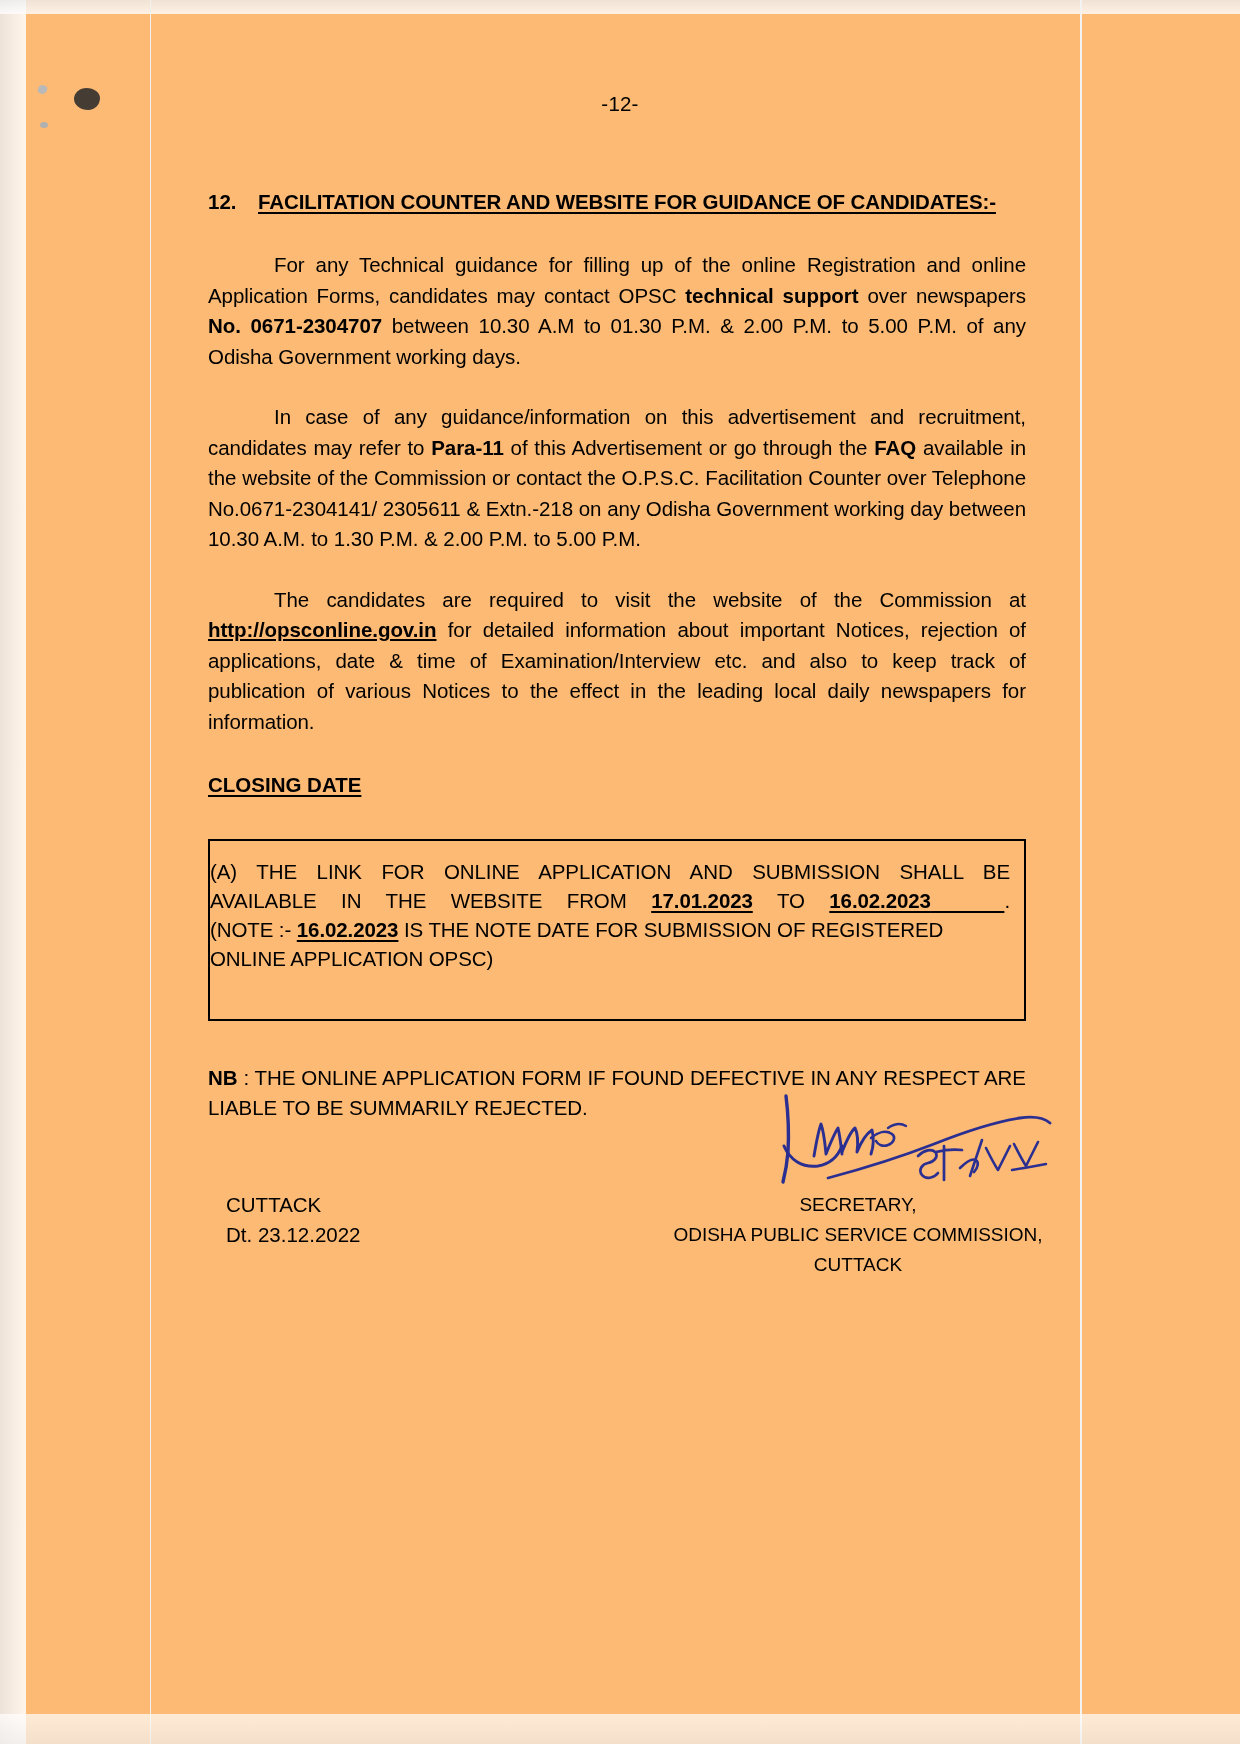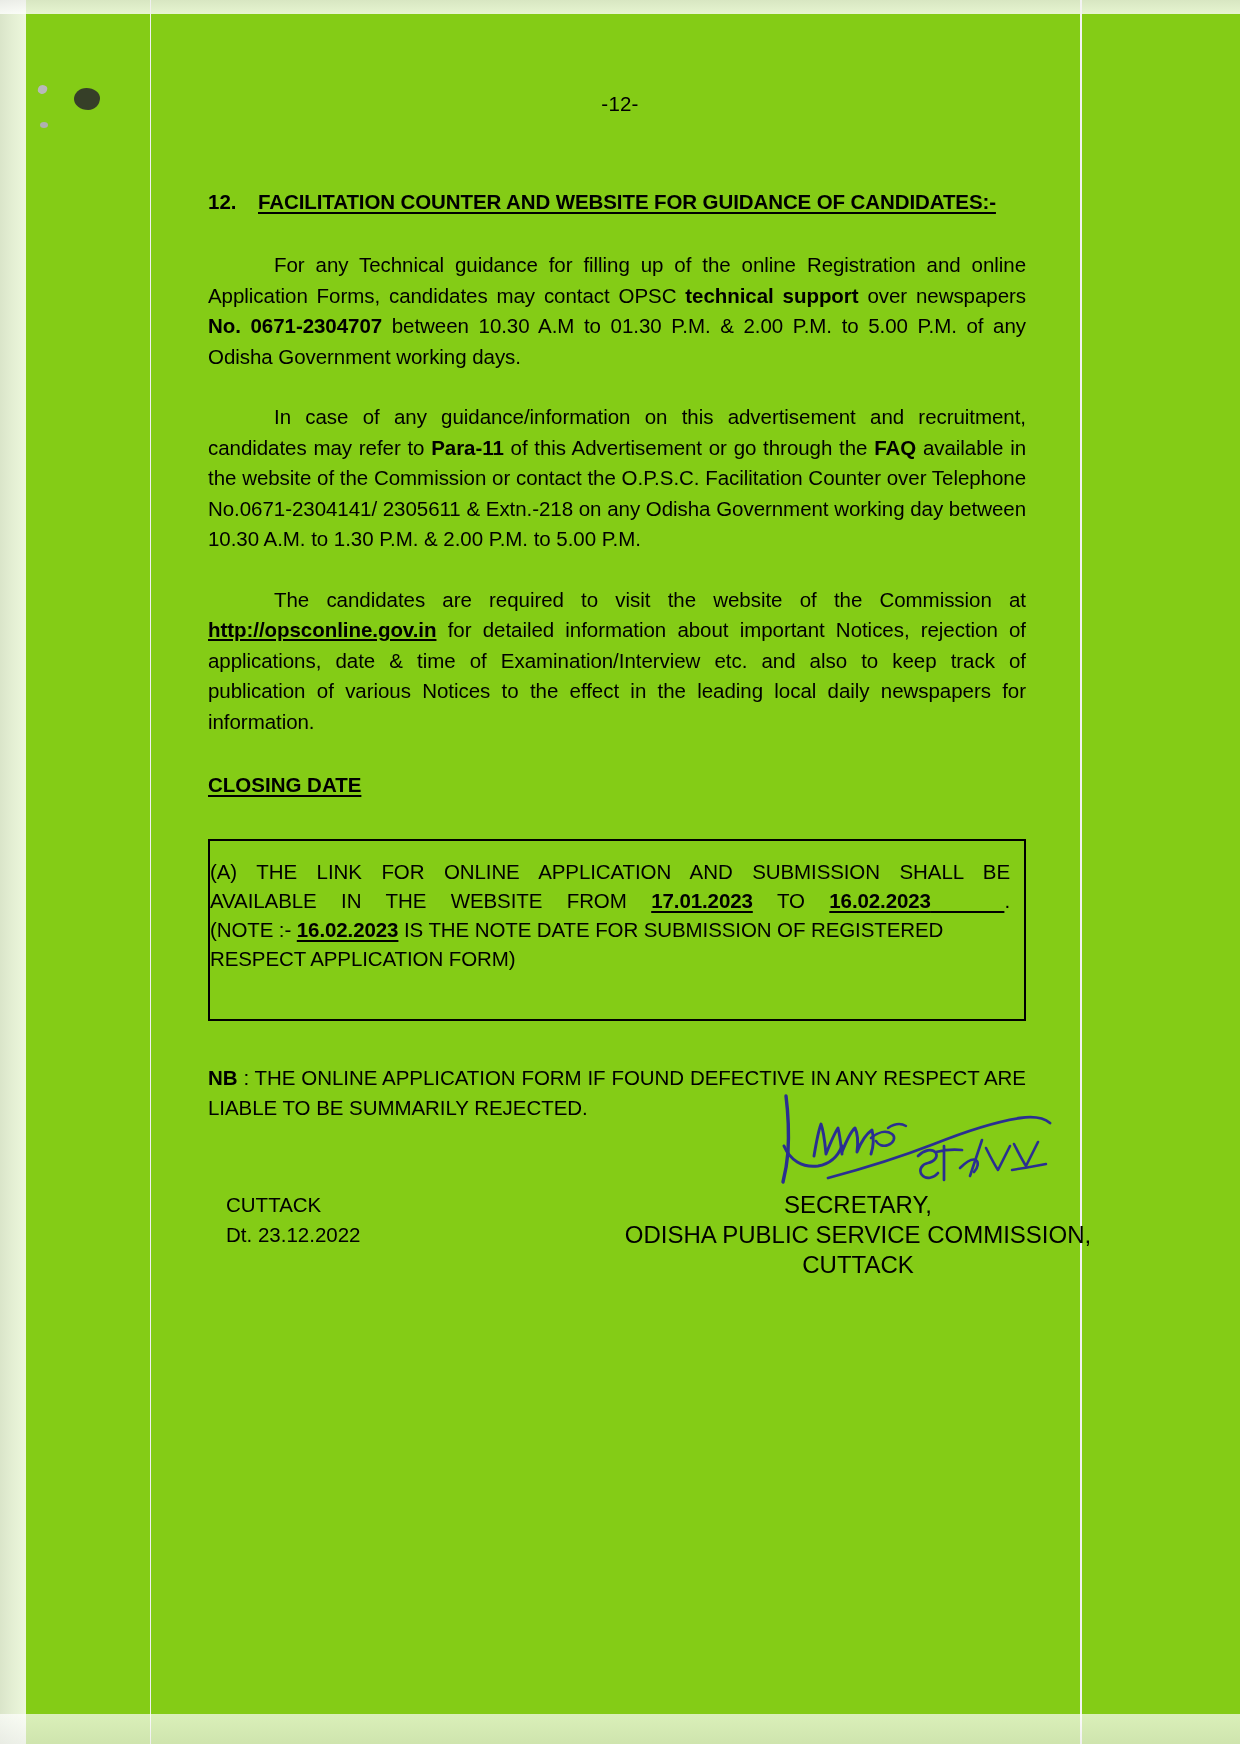--- a/index.html
+++ b/index.html
@@ -8,21 +8,21 @@
     background: #ffffff;
   }
   body {
     font-family: "Liberation Sans", sans-serif;
     color: #000000;
   }
   #page {
     position: relative;
     width: 1240px;
     height: 1744px;
-    background: #84cc16;
+    background: #fdba74;
     overflow: hidden;
   }
 
   
   .scan-edge-left {
     position: absolute;
     left: 0; top: 0;
     width: 26px; height: 1744px;
     background: linear-gradient(90deg, #e9e9e9 0%, #f4f4f4 45%, #ffffff 100%);
     opacity: .85;
@@ -199,21 +199,21 @@
     top: 0;
     font-size: 20.5px;
     line-height: 30px;
   }
   .footer-right {
     position: absolute;
     left: 370px;
     top: 0;
     width: 560px;
     text-align: center;
-    font-size: 24px;
+    font-size: 19px;
     line-height: 30px;
   }
 </style>
 </head>
 <body>
 
 <div id="page">
 
   <div class="scan-edge-left"></div>
   <div class="scan-edge-top"></div>
@@ -240,21 +240,21 @@
       <p class="para"><span>In case of any guidance/information on this advertisement and recruitment, candidates may refer to </span><b class="bold">Para-11</b><span> of this Advertisement or go through the </span><b class="bold">FAQ</b><span> available in the website of the Commission or contact the O.P.S.C. Facilitation Counter over Telephone No.0671-2304141/ 2305611 &amp; Extn.-218 on any Odisha Government working day between 10.30 A.M. to 1.30 P.M. &amp; 2.00 P.M. to 5.00 P.M.</span></p>
 
       <p class="para"><span>The candidates are required to visit the website of the Commission at </span><a class="ulink" href="#" style="color:#000;">http://opsconline.gov.in</a><span> for detailed information about important Notices, rejection of applications, date &amp; time of Examination/Interview etc. and also to keep track of publication of various Notices to the effect in the leading local daily newspapers for information.</span></p>
 
       <div class="closing-date">CLOSING DATE</div>
 
       <div class="closing-box">
         <p class="boxline-just">(A) THE LINK FOR ONLINE APPLICATION AND SUBMISSION SHALL BE</p>
         <p class="boxline-just"><span>AVAILABLE IN THE WEBSITE FROM </span><span class="u-date">17.01.2023</span><span> TO </span><span class="u-date">16.02.2023</span><span class="u-blank">&nbsp;&nbsp;&nbsp;</span><span>.</span></p>
         <p><span>(NOTE :- </span><span class="u-date">16.02.2023</span><span> IS THE NOTE DATE FOR SUBMISSION OF REGISTERED</span></p>
-        <p>RESPECT APPLICATION FORM)</p>
+        <p>ONLINE APPLICATION OPSC)</p>
       </div>
 
       <p class="nb"><b class="bold">NB</b><span> : THE ONLINE APPLICATION FORM IF FOUND DEFECTIVE IN ANY RESPECT ARE LIABLE TO BE SUMMARILY REJECTED.</span></p>
 
     </div>
 
     <div class="footer">
 
       <div class="signature-wrap">
         <svg class="signature-svg" width="300" height="110" viewBox="0 0 300 110">

